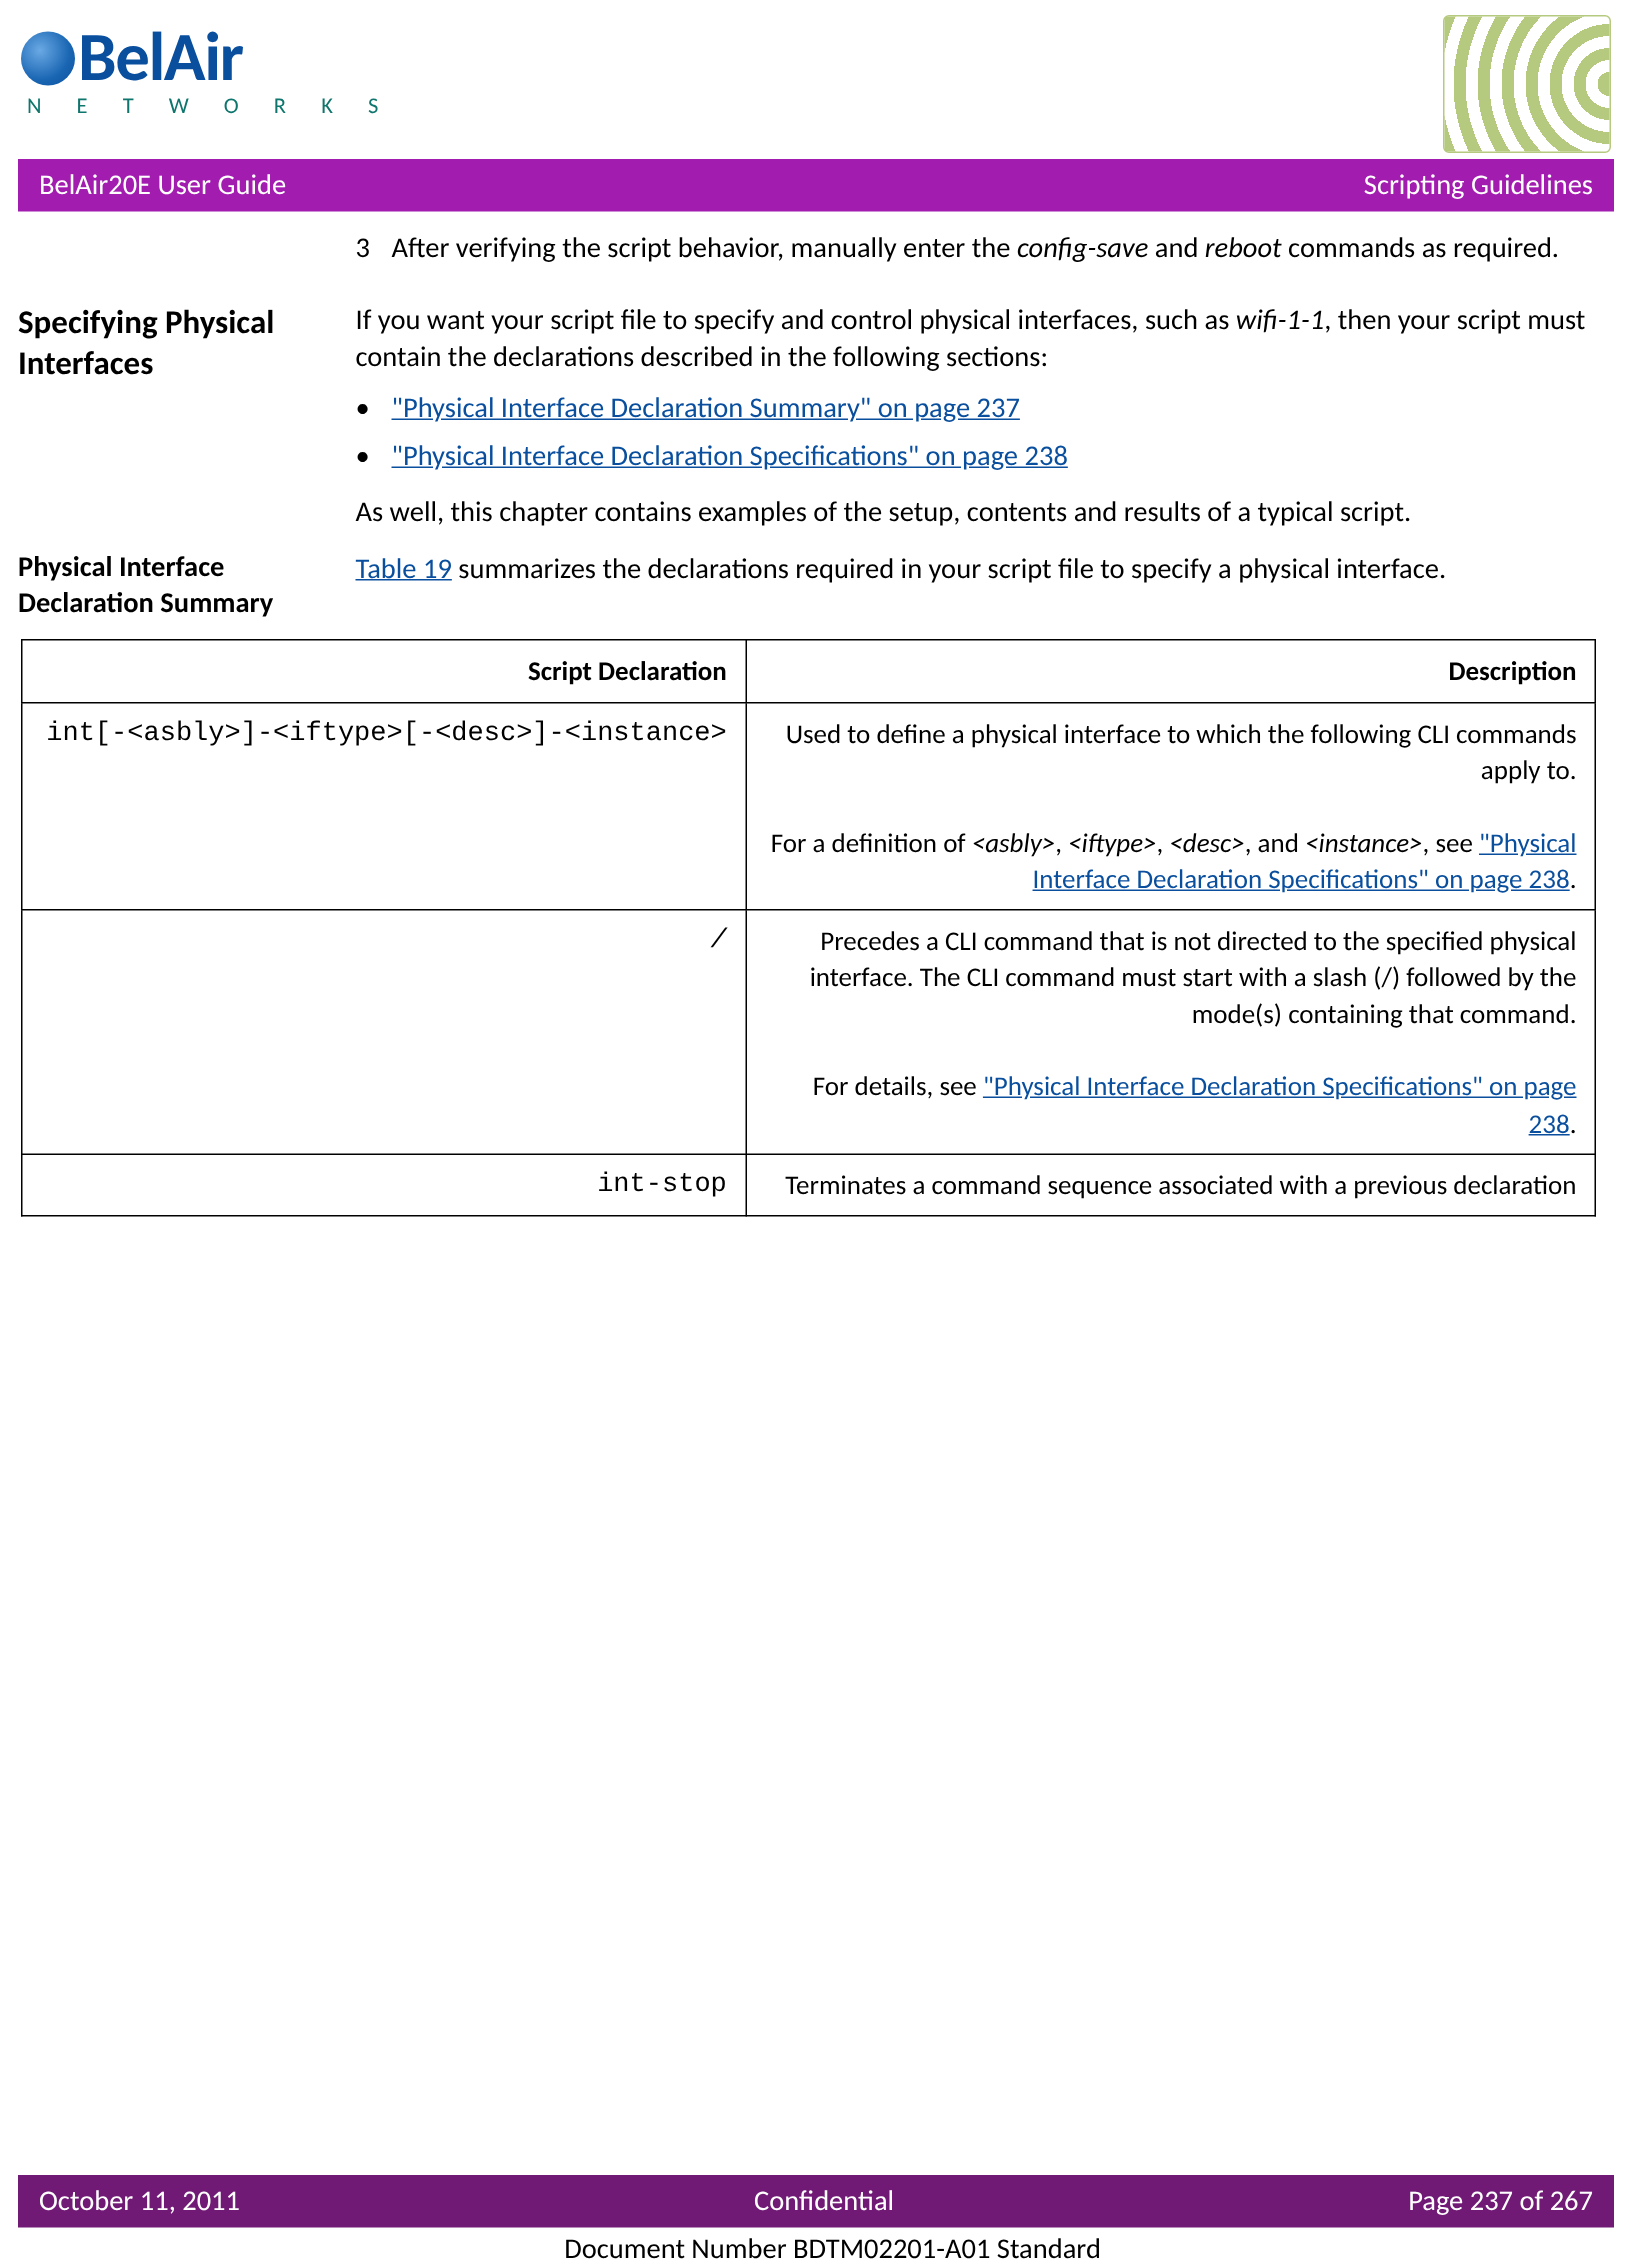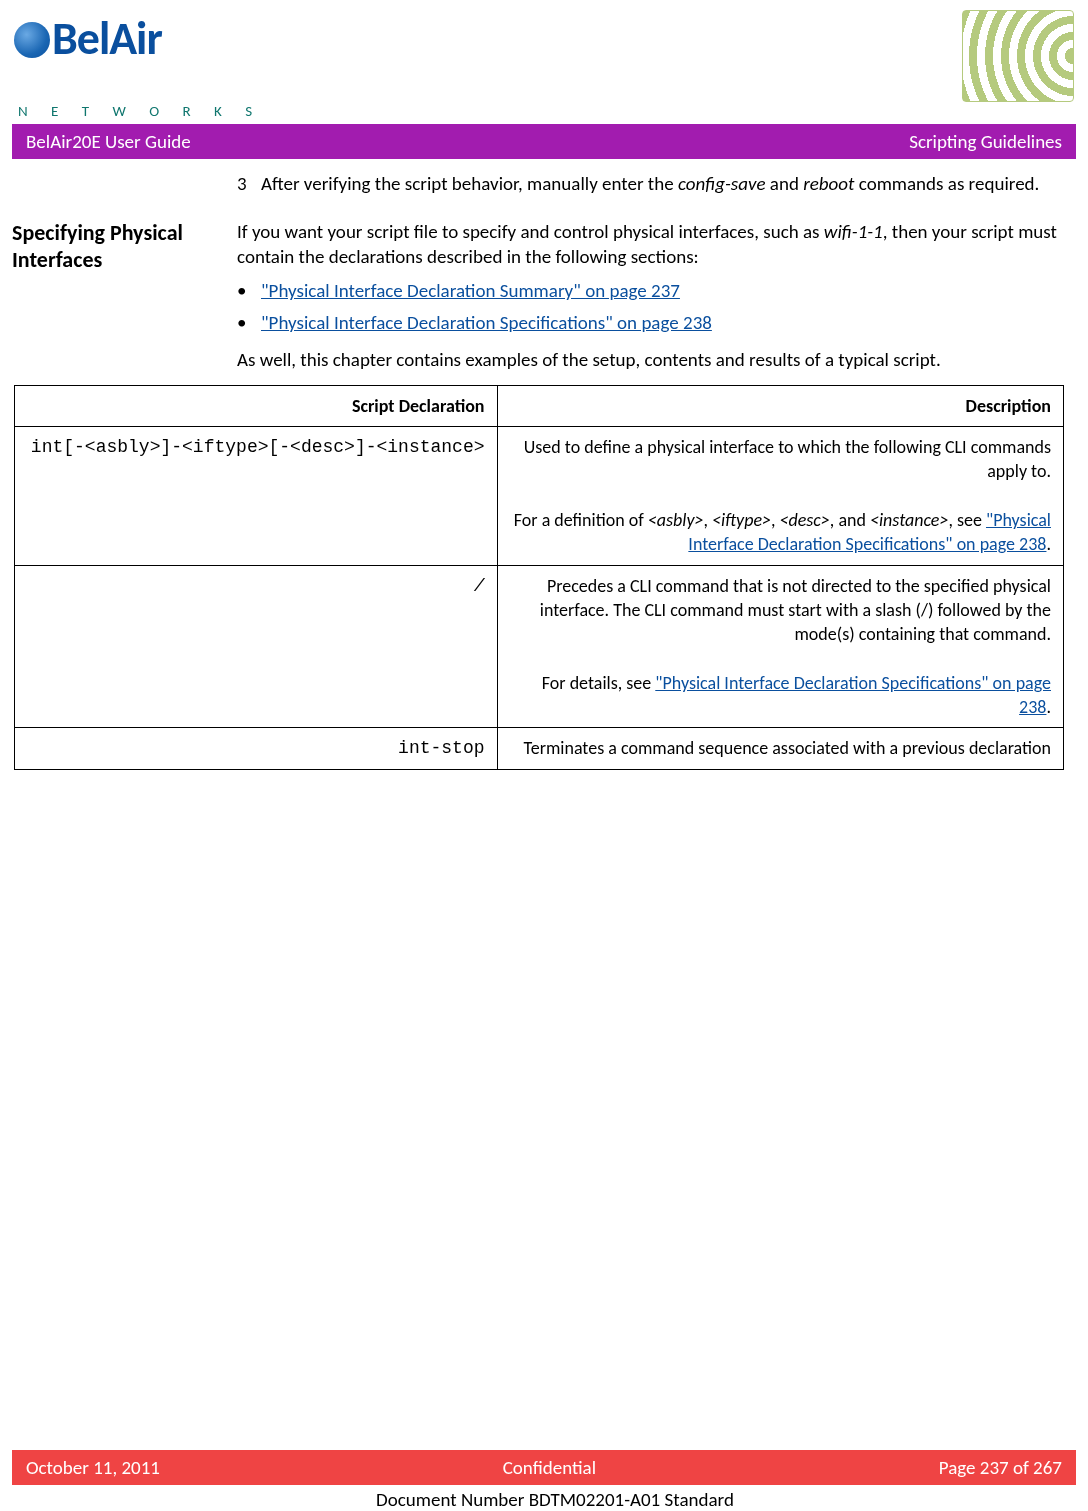--- a/index.html
+++ b/index.html
@@ -18,21 +18,20 @@
   }
   .header {
     display: flex;
     justify-content: space-between;
     align-items: flex-start;
     padding: 10px 14px 4px 14px;
   }
   .logo-left {
     display: flex;
     flex-direction: column;
-    gap: 40px;
   }
   .logo-belair {
     font-size: 46px;
     font-weight: bold;
     color: #0a4f9e;
     letter-spacing: -1px;
   }
   .logo-belair .swoosh {
     display: inline-block;
     width: 36px;
@@ -138,21 +137,21 @@
   }
   .mono {
     font-family: "Courier New", monospace;
     font-size: 17px;
   }
   .footer-bar {
     position: absolute;
     bottom: 26px;
     left: 12px;
     right: 12px;
-    background: #ef4444;
+    background: #701a75;
     color: #fff;
     display: flex;
     justify-content: space-between;
     align-items: center;
     padding: 6px 14px;
     font-size: 19px;
   }
   .footer-doc {
     position: absolute;
     bottom: 0px;
@@ -212,20 +211,28 @@
           </div>
           <div class="bullet-item">
             <div class="dot">•</div>
             <div><span class="link">"Physical Interface Declaration Specifications" on page 238</span></div>
           </div>
         </div>
         <div>As well, this chapter contains examples of the setup, contents and results of a typical script.</div>
       </div>
     </div>
 
+    <div class="row">
+      <div class="leftcol sub">Physical Interface Declaration Summary</div>
+      <div class="rightcol">
+        <div>
+          <span class="link">Table 19</span><span> summarizes the declarations required in your script file to specify a physical interface.</span>
+        </div>
+      </div>
+    </div>
 
 
     <table class="decl">
       <thead>
         <tr>
           <th class="col-decl">Script Declaration</th>
           <th>Description</th>
         </tr>
       </thead>
       <tbody>

